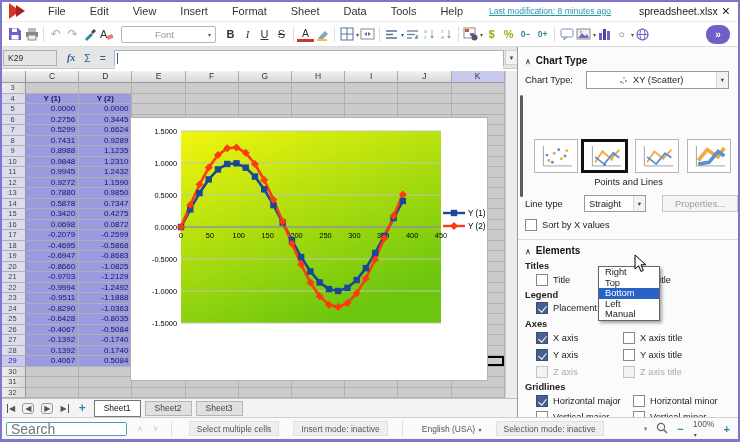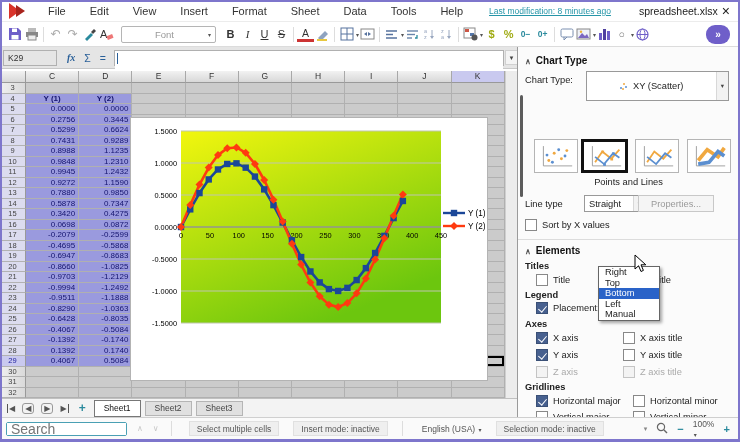--- a/index.html
+++ b/index.html
@@ -768,21 +768,21 @@
         <text x="337" y="97.8" font-size="8.2" fill="#000">Y (1)</text>
         <line x1="312" y1="108" x2="334" y2="108" stroke="#ff3a10" stroke-width="2.4"></line>
         <path d="M323,104 L327,108 L323,112 L319,108 Z" fill="#ff3a10"></path>
         <text x="337" y="110.8" font-size="8.2" fill="#000">Y (2)</text>
       </svg></div>
 
   <div id="panel">
     <div class="p-abs p-sec" style="left:7px; top:8px;"><span class="p-chev">∧</span><span>Chart Type</span></div>
 
     <div class="p-abs" style="left:7px; top:28px;">Chart Type:</div>
-    <div class="combo" style="left:68px; top:24px; width:143px; height:30px;padding-left:32px;">
+    <div class="combo" style="left:68px; top:24px; width:143px; height:18px;padding-left:32px;">
       <svg width="10" height="10" viewBox="0 0 10 10" style="margin-right:4px;">
           <circle cx="2" cy="7" r="1" fill="#5b8fd0"></circle>
           <circle cx="5" cy="3" r="1" fill="#f0a840"></circle>
           <circle cx="7" cy="6" r="1" fill="#5b8fd0"></circle>
           <circle cx="4" cy="8" r="1" fill="#f0a840"></circle>
         </svg>
       <span>XY (Scatter)</span>
       <span class="carr">▾</span>
     </div>
 
@@ -824,21 +824,21 @@
           <polyline points="8,24 20,22 30,10 37,15" fill="none" stroke="#5b8fd0" stroke-width="4"></polyline>
         </svg>
     </div>
     <div class="p-abs" style="left:0; top:130px; width:221px; text-align:center;">Points and Lines</div>
 
     <div class="p-abs" style="left:7px; top:152px;">Line type</div>
     <div class="combo" style="left:66px; top:148px; width:62px; height:17px;">
       <span>Straight</span>
       <span class="carr">▾</span>
     </div>
-    <div class="btn-dis" style="left:120px; top:148px; width:76px; height:17px;">Properties...</div>
+    <div class="btn-dis" style="left:144px; top:148px; width:76px; height:17px;">Properties...</div>
 
     <div class="cbrow" style="left:7px; top:172px;">
       <span class="cb"></span>
         <span class="cblab">Sort by X values</span>
     </div>
 
     <div class="pdivider" style="top:192px;"></div>
     <div class="p-abs p-sec" style="left:7px; top:198px;"><span class="p-chev">∧</span><span>Elements</span></div>
 
     <div class="p-abs p-bold" style="left:7px; top:214px;">Titles</div>

